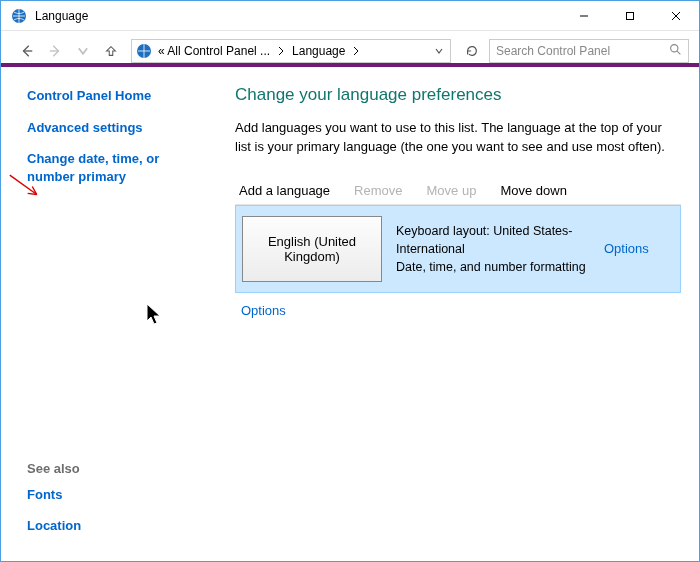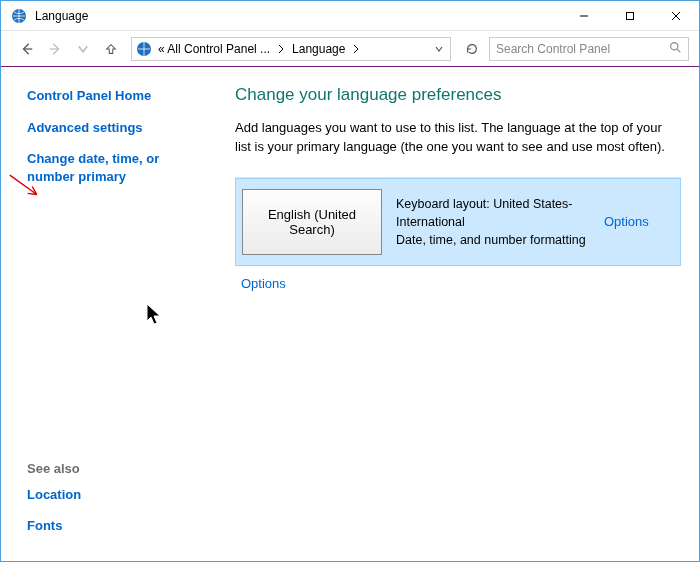--- a/index.html
+++ b/index.html
@@ -9,21 +9,21 @@
   
   .titlebar { height: 30px; background: #fff; display: flex; align-items: center; border-bottom: 1px solid #e5e5e5; }
   .titlebar .icon { width: 16px; height: 16px; margin: 0 8px 0 10px; }
   .titlebar .title { font-size: 12px; color: #000; flex: 1; }
   .titlebar .winbtns { display: flex; }
   .titlebar .winbtn { width: 46px; height: 30px; display: flex; align-items: center; justify-content: center; color: #000; }
   .titlebar .winbtn.close { color: #000; }
   .titlebar .winbtn svg { width: 10px; height: 10px; }
 
   
-  .navbar { height: 36px; display: flex; align-items: center; padding: 0 10px 0 14px; gap: 4px; border-bottom: 1px solid #701a75; }
+  .navbar { height: 36px; display: flex; align-items: flex-end; padding: 0 10px 0 14px; gap: 4px; border-bottom: 4px solid #701a75; }
   .navbtn { width: 24px; height: 24px; display: flex; align-items: center; justify-content: center; color: #5a5a5a; }
   .navbtn.disabled { color: #c0c0c0; }
   .navbtn svg { width: 14px; height: 14px; }
   .addrbar { flex: 1; display: flex; align-items: center; height: 24px; border: 1px solid #ccc; margin: 0 4px; padding: 0 4px; font-size: 12px; gap: 3px; min-width: 0; overflow: hidden; }
   .addrbar .globe { width: 16px; height: 16px; flex-shrink: 0; }
   .addrbar .crumb { color: #000; white-space: nowrap; padding: 0 3px; }
   .addrbar .sep { color: #000; width: 10px; display: flex; justify-content: center; flex-shrink: 0; }
   .addrbar .spacer { flex: 1; }
   .addrbar .drop { width: 14px; display: flex; justify-content: center; color: #555; flex-shrink: 0; }
   .refresh { width: 26px; height: 24px; display: flex; align-items: center; justify-content: center; color: #555; }
@@ -160,32 +160,38 @@
 
     <div class="sidebar">
       <svg class="arrow" width="40" height="18" viewBox="0 0 40 18">
           <line x1="2" y1="4" x2="34" y2="13" stroke="#d00" stroke-width="1.4"></line>
           <path d="M34 13l-7-6M34 13l-9 2" stroke="#d00" stroke-width="1.4" fill="none"></path>
         </svg>
       <a>Control Panel Home</a>
       <a>Advanced settings</a>
       <a>Change date, time, or number primary</a>
       <div class="seealso">See also</div>
+      <a>Fonts</a>
       <a>Location</a>
-      <a>Fonts</a>
     </div>
 
     <div class="main">
       <h1>Change your language preferences</h1>
       <p class="desc">Add languages you want to use to this list. The language at the top of your list is your primary language (the one you want to see and use most often).</p>
 
+      <div class="toolbar">
+        <span class="enabled">Add a language</span>
+        <span class="disabled">Remove</span>
+        <span class="disabled">Move up</span>
+        <span class="enabled">Move down</span>
+      </div>
 
       <div class="langlist">
         <div class="langrow selected">
-          <div class="langbtn">English (United Search)</div>
+          <div class="langbtn">English (United Kingdom)</div>
           <div class="langinfo">Keyboard layout: United States-International<br>Date, time, and number formatting</div>
           <div class="langopt">
               <a>Options</a>
             </div>
         </div>
         <div class="langrow">
           <div class="langopt">
               <a>Options</a>
             </div>
         </div>

